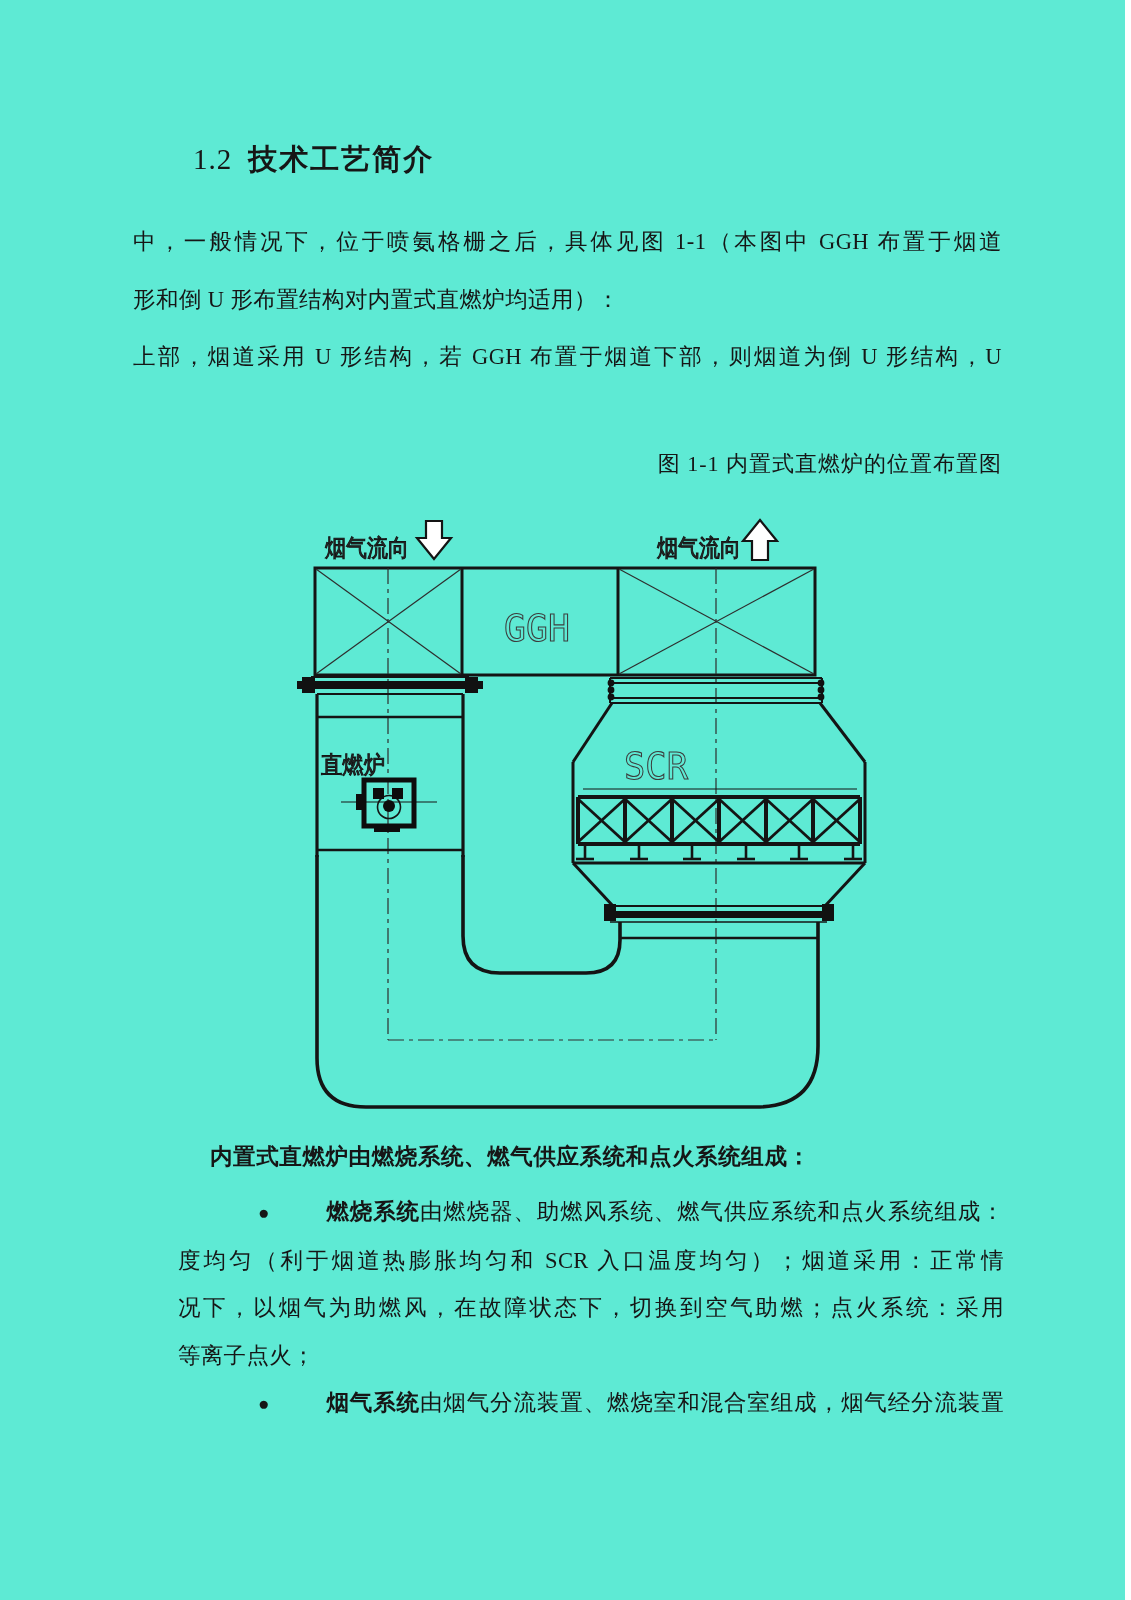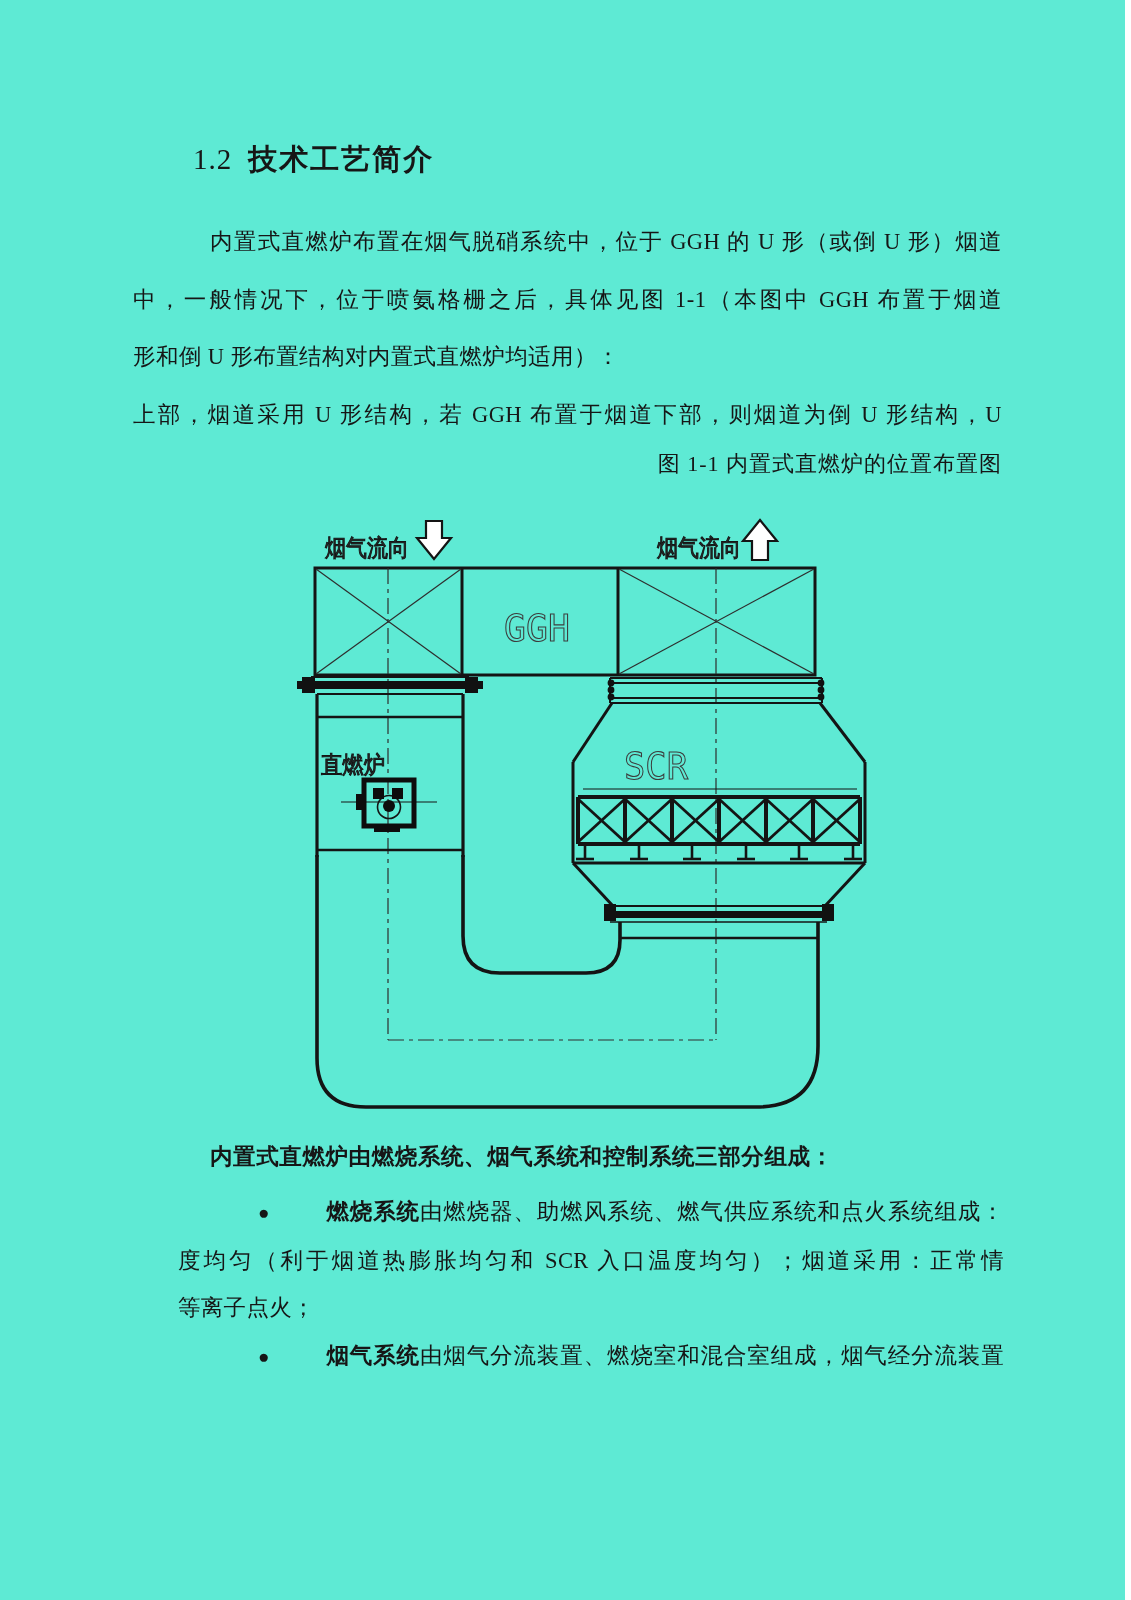--- a/index.html
+++ b/index.html
@@ -32,21 +32,20 @@
 </head>
 <body>
 
 <div class="page">
 
   <div class="heading">
     <span class="num">1.2</span><span class="ttl">技术工艺简介</span>
   </div>
 
   <div class="p1" id="intro-paragraph">
-      <div class="line stretch indent">内置式直燃炉布置在烟气脱硝系统中，位于 GGH 的 U 形（或倒 U 形）烟道</div>
       <div class="line stretch">中，一般情况下，位于喷氨格栅之后，具体见图 1-1（本图中 GGH 布置于烟道</div>
       <div class="line">形和倒 U 形布置结构对内置式直燃炉均适用）：</div>
       <div class="line stretch">上部，烟道采用 U 形结构，若 GGH 布置于烟道下部，则烟道为倒 U 形结构，U</div>
     </div>
 
   <div class="caption">图 1-1 内置式直燃炉的位置布置图</div>
 
   <div class="figwrap">
     <svg width="600" height="620" viewBox="280 505 600 620">
       <g stroke="#141414" fill="none" stroke-linecap="butt">
@@ -182,22 +181,23 @@
           <rect x="822" y="904" width="12" height="17" fill="#111" stroke="none"></rect>
           <line x1="620" y1="938" x2="818" y2="938" stroke-width="2.5"></line>
         </g>
 
         <path d="M 317,855 L 317,1058 Q 317,1107 366,1107 L 756,1107 Q 818,1107 818,1046 L 818,922" stroke-width="3.6"></path>
         <path d="M 463,855 L 463,936 Q 463,973 500,973 L 586,973 Q 620,973 620,940 L 620,922" stroke-width="3.6"></path>
       </g>
     </svg>
   </div>
 
-  <div class="p2">内置式直燃炉由燃烧系统、烟气系统和控制系统三部分组成：</div>
+  <div class="p2">内置式直燃炉由燃烧系统、燃气供应系统和点火系统组成：</div>
 
   <div class="bullets" id="bullet-list">
       <div class="line bullet-first stretch"><span class="marker">●</span><span class="bold">燃烧系统</span><span>由燃烧器、助燃风系统、燃气供应系统和点火系统组成：</span></div>
       <div class="line stretch">度均匀（利于烟道热膨胀均匀和 SCR 入口温度均匀）；烟道采用：正常情</div>
+      <div class="line stretch">况下，以烟气为助燃风，在故障状态下，切换到空气助燃；点火系统：采用</div>
       <div class="line">等离子点火；</div>
       <div class="line bullet-first stretch"><span class="marker">●</span><span class="bold">烟气系统</span><span>由烟气分流装置、燃烧室和混合室组成，烟气经分流装置</span></div>
     </div>
 
 </div>
 
 </body></html>

